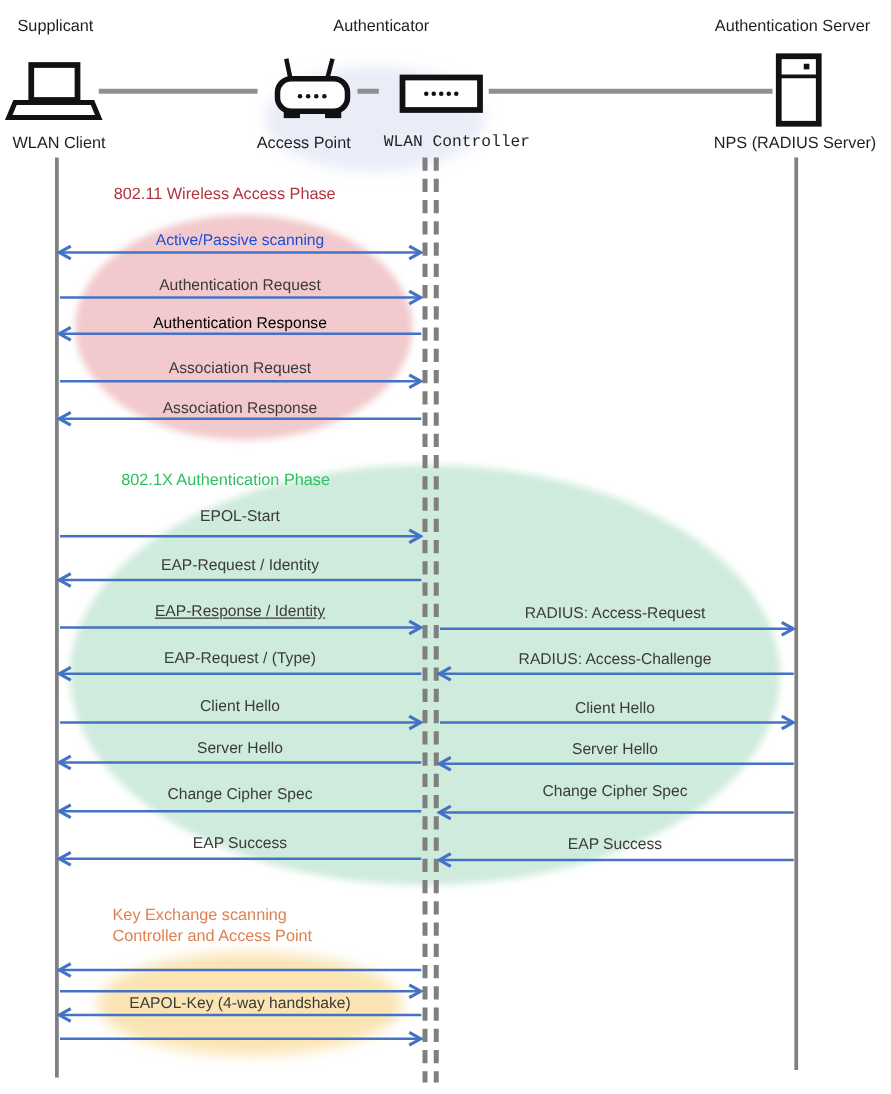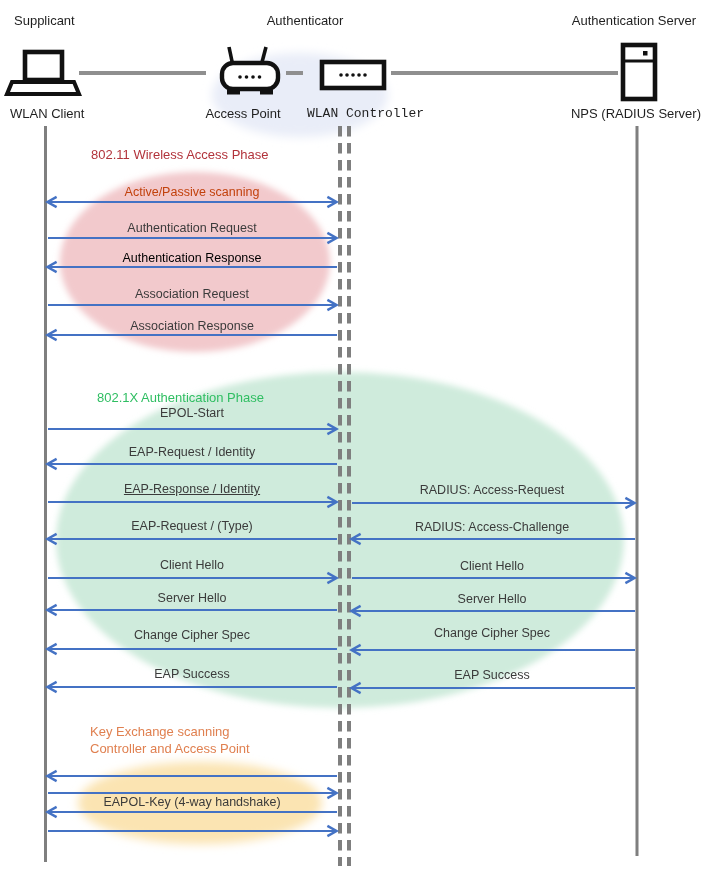--- a/index.html
+++ b/index.html
@@ -120,26 +120,26 @@
   <div class="lbl" style="left:14px; top:13px;">Supplicant</div>
   <div class="lbl center" style="left:245px; top:13px; width:120px;">Authenticator</div>
   <div class="lbl center" style="left:559px; top:13px; width:150px;">Authentication Server</div>
 
   <div class="lbl" style="left:10px; top:106px;">WLAN Client</div>
   <div class="lbl center" style="left:193px; top:106px; width:100px;">Access Point</div>
   <div class="lbl center" style="left:307px; top:106px; width:112px;font-family:Liberation Mono, monospace;">WLAN Controller</div>
   <div class="lbl center" style="left:562px; top:106px; width:148px;">NPS (RADIUS Server)</div>
 
   <div class="phase-title" id="phase1-title" style="left: 91px; top: 147px; width: 200px; color: rgb(178, 51, 59);">802.11 Wireless Access Phase</div>
-  <div class="phase-title" id="phase2-title" style="left: 97px; top: 390px; width: 200px; color: rgb(47, 190, 98);">802.1X Authentication Phase</div>
+  <div class="phase-title" id="phase2-title" style="left: 97px; top: 376px; width: 200px; color: rgb(47, 190, 98);">802.1X Authentication Phase</div>
   <div class="phase-title" id="phase3-title-line1" style="left: 90px; top: 724px; width: 200px; color: rgb(224, 128, 80);">Key Exchange scanning</div>
   <div class="phase-title" id="phase3-title-line2" style="left: 90px; top: 741px; width: 200px; color: rgb(224, 128, 80);">Controller and Access Point</div>
 
   <div id="msg-labels">
-      <div class="msg" style="left: 42px; top: 184px; width: 300px; color: #c2410c;">Active/Passive scanning</div>
+      <div class="msg" style="left: 42px; top: 184px; width: 300px; color: #1d4ed8;">Active/Passive scanning</div>
       <div class="msg" style="left: 42px; top: 220px; width: 300px; color: rgb(59, 59, 59);">Authentication Request</div>
       <div class="msg" style="left: 42px; top: 250px; width: 300px; color: #000000;">Authentication Response</div>
       <div class="msg" style="left: 42px; top: 286px; width: 300px; color: rgb(59, 59, 59);">Association Request</div>
       <div class="msg" style="left: 42px; top: 318px; width: 300px; color: rgb(59, 59, 59);">Association Response</div>
       <div class="msg" style="left: 42px; top: 405px; width: 300px; color: rgb(59, 59, 59);">EPOL-Start</div>
       <div class="msg" style="left: 42px; top: 444px; width: 300px; color: rgb(59, 59, 59);">EAP-Request / Identity</div>
       <div class="msg" style="left: 42px; top: 481px; width: 300px; color: rgb(59, 59, 59); text-decoration: underline;">EAP-Response / Identity</div>
       <div class="msg" style="left: 342px; top: 482px; width: 300px; color: rgb(59, 59, 59);">RADIUS: Access-Request</div>
       <div class="msg" style="left: 42px; top: 518px; width: 300px; color: rgb(59, 59, 59);">EAP-Request / (Type)</div>
       <div class="msg" style="left: 342px; top: 519px; width: 300px; color: rgb(59, 59, 59);">RADIUS: Access-Challenge</div>

